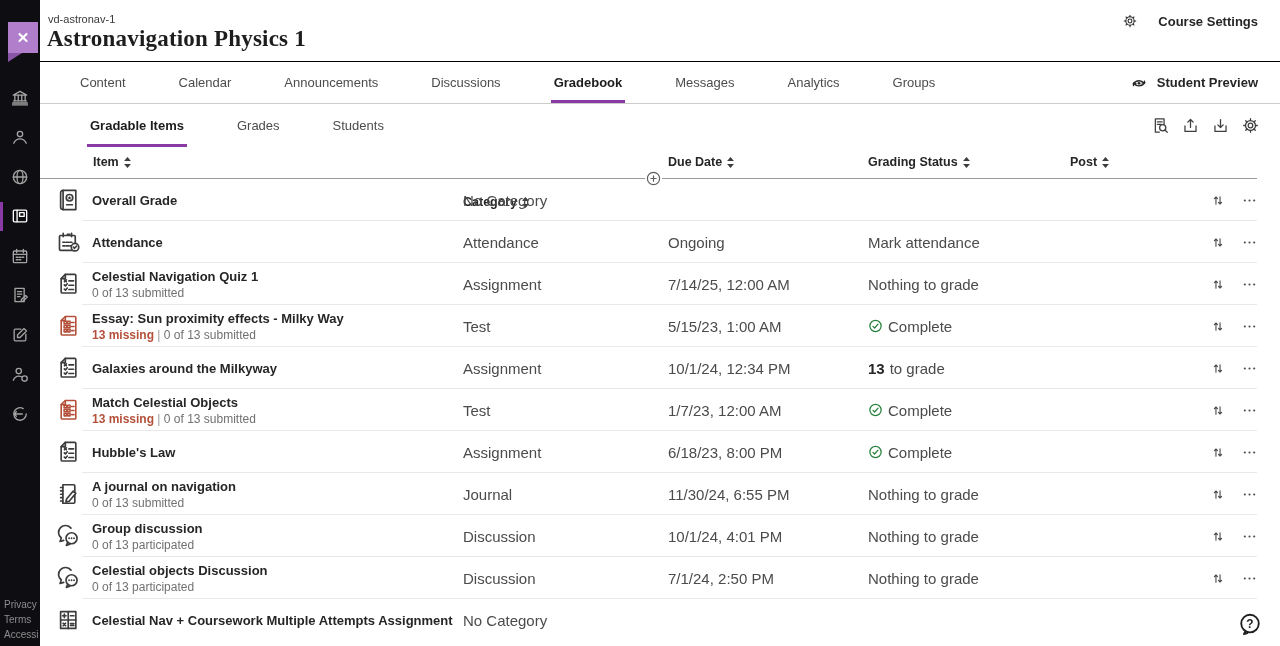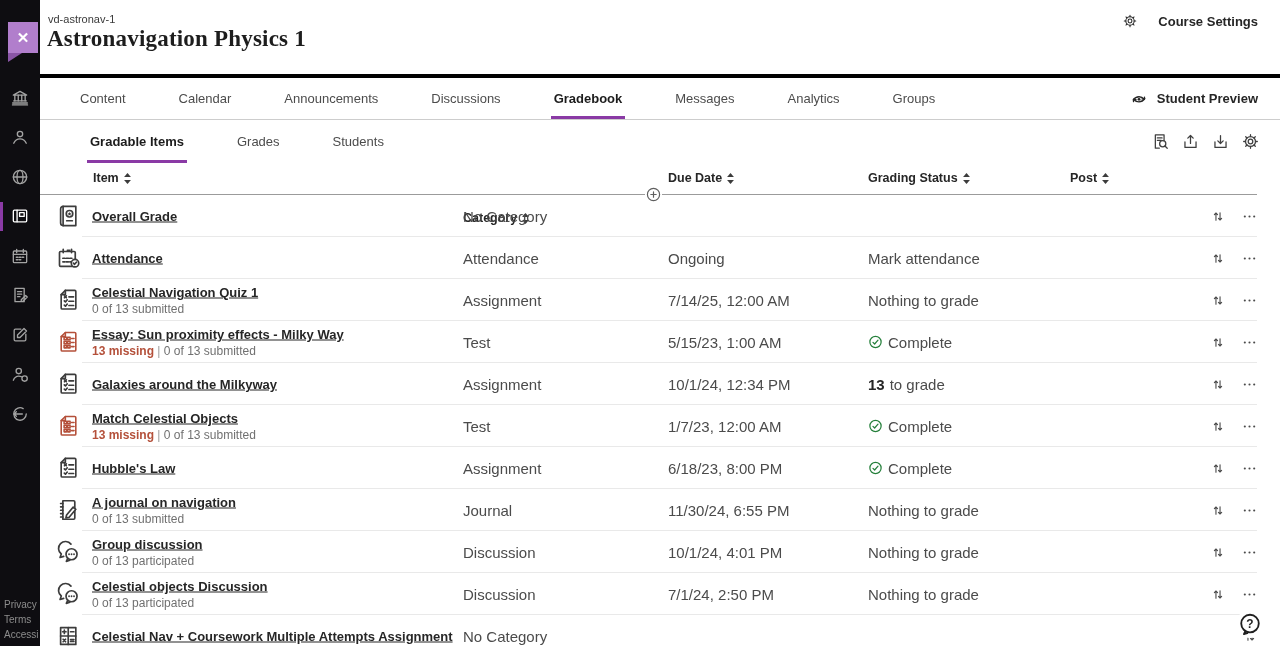--- a/index.html
+++ b/index.html
@@ -18,21 +18,21 @@
   .side-item.active::before{content:"";position:absolute;left:0;top:5px;bottom:5px;width:3px;background:var(--purple);}
   .side-footer{position:absolute;left:4px;bottom:4px;width:35px;overflow:hidden;}
   .side-footer a{display:block;font-size:10px;line-height:15px;color:#8d8d8d;text-decoration:none;white-space:nowrap;}
   
   .close-bm{position:absolute;left:8px;top:22px;width:30px;height:31px;background:#b17ecc;border:0;z-index:6;cursor:pointer;padding:0;}
   .close-bm::after{content:"";position:absolute;left:0;top:100%;width:0;height:0;border-left:14px solid #8a55a6;border-bottom:9px solid transparent;}
   .close-x{color:#fff;font-size:15px;font-weight:700;line-height:31px;}
   
   :root{--purple:#8a3aa5;--red:#b4503a;--green:#26803c;}
   .main{position:absolute;left:40px;top:0;right:0;bottom:0;background:#fff;}
-  .hdr{height:78px;border-bottom:4px solid #000000;box-sizing:border-box;position:relative;}
+  .hdr{height:62px;border-bottom:1px solid #000000;box-sizing:border-box;position:relative;}
   .course-id{position:absolute;left:8px;top:13px;font-size:11px;color:#3a3a3a;}
   .course-title{position:absolute;left:7px;top:26px;margin:0;font-family:"Liberation Serif",serif;font-size:23px;font-weight:600;color:#1d1d1d;letter-spacing:.2px;}
   .course-settings{position:absolute;right:22px;top:13px;display:flex;align-items:center;gap:20px;background:none;border:0;font-family:inherit;font-size:13px;font-weight:600;color:#262626;cursor:pointer;padding:0;}
   .course-settings svg{width:16px;height:16px;color:#262626;}
   
   .navrow{height:42px;border-bottom:1px solid #cdcdcd;box-sizing:border-box;display:flex;align-items:stretch;padding:0 22px 0 6px;}
   .subrow{height:43px;display:flex;align-items:stretch;padding:0 20px 0 16px;gap:48px;}
   .tabs{display:flex;align-items:stretch;}
   .tab{display:flex;align-items:center;margin-right:16px;padding:3px 3px 0 3px;font-size:13px;color:#4c4c4c;border-bottom:3px solid transparent;box-sizing:border-box;background:none;font-family:inherit;border-top:0;border-left:0;border-right:0;cursor:pointer;white-space:nowrap;margin-left:31px;}
   .tab.active{color:#1c1c1c;font-weight:700;border-bottom-color:var(--purple);}
@@ -51,21 +51,21 @@
   .add-fab svg{width:17px;height:17px;background:#fff;border-radius:50%;}
   
   .table-rows{position:relative;height:459px;overflow:hidden;}
   .row{height:42px;position:relative;}
   .row::after{content:"";position:absolute;left:42px;right:23px;bottom:0;border-bottom:1px solid #e9e9e9;}
   .row.last::after{display:none;}
   .icon-cell{position:absolute;left:15px;top:50%;transform:translateY(-50%);width:27px;height:27px;color:#3c3c3c;}
   .icon-cell svg{width:27px;height:27px;}
   .icon-cell.red{color:var(--red);}
   .name-cell{position:absolute;left:52px;top:50%;transform:translateY(-50%);max-width:360px;}
-  .item-name{font-size:13px;font-weight:600;color:#262626;line-height:15px;cursor:pointer;white-space:nowrap;text-decoration:underline;}
+  .item-name{font-size:13px;font-weight:600;color:#262626;line-height:15px;cursor:pointer;white-space:nowrap;}
   .item-sub{font-size:12px;color:#707070;line-height:14px;margin-top:2px;white-space:nowrap;}
   .item-sub .missing{color:var(--red);font-weight:600;}
   .item-sub .sub-sep{color:#9a9a9a;}
   .cell{position:absolute;top:50%;transform:translateY(-50%);font-size:15px;color:#4b4b4b;white-space:nowrap;}
   .cell.cat{left:423px;}
   .cell.due{left:628px;}
   .cell.status{left:828px;display:flex;align-items:center;gap:5px;}
   .cell.status .check{display:flex;color:var(--green);}
   .cell.status .check svg{width:15px;height:15px;}
   .cell.status b{color:#262626;font-weight:700;}

